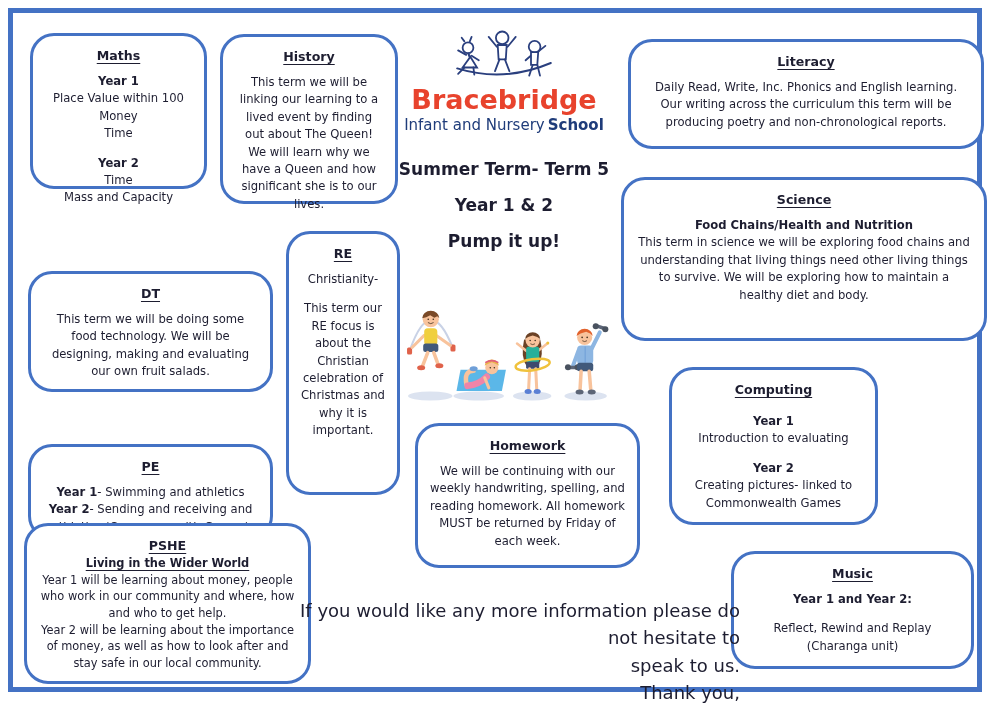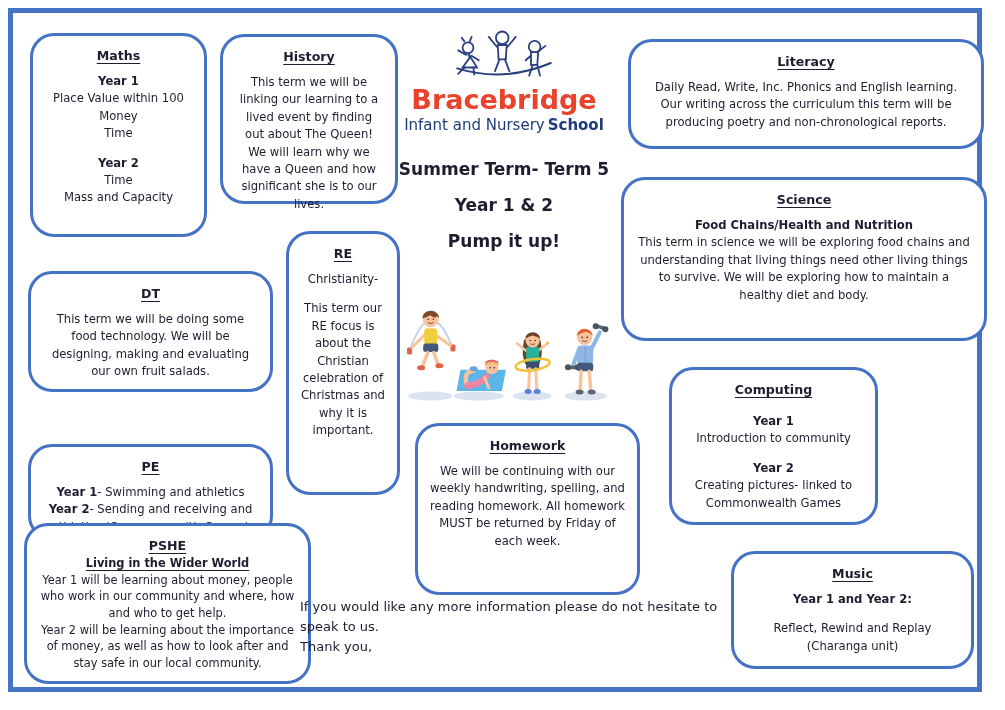--- a/index.html
+++ b/index.html
@@ -17,48 +17,48 @@
   }
   .box-title{
     font-weight:bold;text-decoration:underline;text-underline-offset:3px;
     font-size:12.6px;margin:4px 0 10px 0;
   }
   .box-text{font-size:11.6px;line-height:1.5;text-align:center;}
   .bold{font-weight:bold;}
   .gap{height:12px;}
   .gap-sm{height:6px;}
 
-  .box-maths{left:30px;top:33px;width:177px;height:204px;}
+  .box-maths{left:30px;top:33px;width:177px;height:156px;}
   .box-history{left:220px;top:34px;width:178px;height:170px;}
   .box-literacy{left:628px;top:39px;width:356px;height:110px;}
   .box-science{left:621px;top:177px;width:366px;height:164px;}
   .box-dt{left:28px;top:271px;width:245px;height:121px;}
   .box-re{left:286px;top:231px;width:114px;height:264px;padding:8px 8px;}
   .box-pe{left:28px;top:408px;width:245px;height:96px;margin-top:36px;}
   .box-computing{left:669px;top:367px;width:209px;height:158px;}
-  .box-homework{left:415px;top:423px;width:225px;height:172px;}
+  .box-homework{left:415px;top:423px;width:225px;height:145px;}
   .box-pshe{left:24px;top:523px;width:287px;height:161px;}
   .box-pshe .box-text{font-size:11.4px;line-height:1.46;}
   .box-pshe .box-title{margin-bottom:2px;}
   .box-music{left:731px;top:551px;width:243px;height:118px;}
 
   .logo-block{position:absolute;left:398px;top:26px;width:212px;text-align:center;}
   .logo-name{font-size:27px;font-weight:800;color:#E8432D;line-height:1.05;}
   .logo-sub{font-size:15px;color:#1F3C7A;margin-top:2px;}
   .logo-sub .bold{margin-left:3px;}
 
   .main-title{position:absolute;left:368px;top:159px;width:272px;text-align:center;
     font-weight:bold;font-size:17px;}
   .main-title div{margin-bottom:16px;}
 
   .illustration{position:absolute;left:402px;top:288px;width:222px;height:118px;}
   .illustration svg{width:100%;height:100%;}
 
-  .footer-note{position:absolute;left:300px;top:597px;width:440px;text-align:left;
-    font-size:13px;line-height:1.52;}
+  .footer-note{position:absolute;left:300px;top:597px;width:440px;text-align:right;
+    font-size:18px;line-height:1.52;}
   .smiley{vertical-align:-2px;margin-left:3px;}
 
   .subtitle-u{font-weight:bold;text-decoration:underline;text-underline-offset:3px;}
 </style>
 </head>
 <body>
 
 <div class="page">
   <div class="frame"></div>
 
@@ -220,21 +220,21 @@
       <span class="bold">Year 1</span><span>- Swimming and athletics</span><br>
       <span class="bold">Year 2</span><span>- Sending and receiving and athletics (Commonwealth Games)</span>
     </div>
   </section>
 
   <section class="box box-computing">
     <h3 class="box-title">Computing</h3>
     <div class="box-text">
       <div class="gap-sm"></div>
       <div class="bold">Year 1</div>
-      <div>Introduction to community</div>
+      <div>Introduction to evaluating</div>
       <div class="gap"></div>
       <div class="bold">Year 2</div>
       <div>Creating pictures- linked to Commonwealth Games</div>
     </div>
   </section>
 
   <section class="box box-homework">
     <h3 class="box-title">Homework</h3>
     <div class="box-text">We will be continuing with our weekly handwriting, spelling, and reading homework. All homework MUST be returned by Friday of each week.</div>
   </section>

